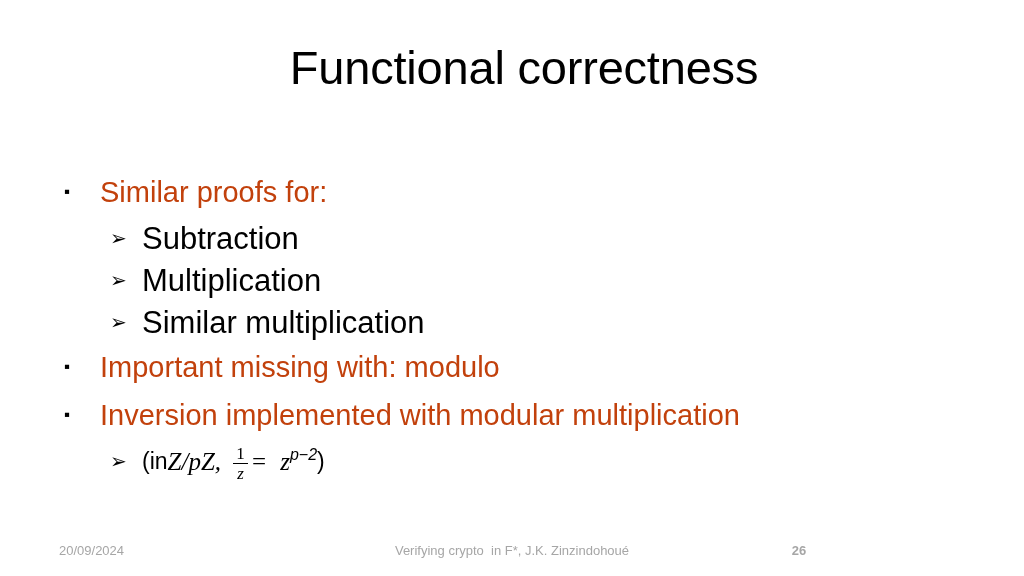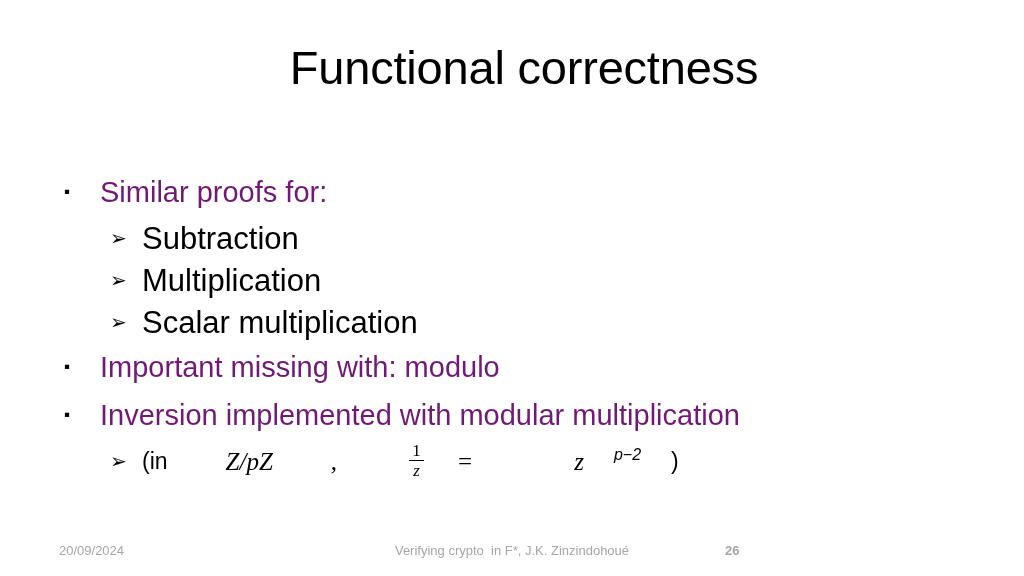--- a/index.html
+++ b/index.html
@@ -54,21 +54,21 @@
     line-height: 44px;
     color: #000000;
     text-align: left;
     padding-left: 2px;
   }
   .lvl1 .txt {
     flex: 1 1 auto;
     font-size: 29px;
     font-weight: 400;
     line-height: 44px;
-    color: #701a75;
+    color: #c2410c;
     white-space: nowrap;
   }
 
   .sub-group {
     margin-top: 2px;
     margin-bottom: 2px;
   }
   .lvl2 {
     display: flex;
     align-items: flex-start;
@@ -88,30 +88,28 @@
     font-size: 31px;
     font-weight: 400;
     line-height: 41px;
     color: #000000;
     white-space: nowrap;
   }
 
   
   .lvl2.math .txt {
     display: flex;
-    align-items: flex-start;
+    align-items: flex-end;
     font-size: 23px;
     line-height: 41px;
-    gap: 30px;
   }
   .mi {
     font-family: "Liberation Serif", "DejaVu Serif", serif;
     font-style: italic;
     font-size: 25px;
-    margin-left: 28px;
   }
   .mop {
     font-family: "Liberation Serif", "DejaVu Serif", serif;
     font-style: normal;
     font-size: 25px;
   }
   .frac {
     display: inline-flex;
     flex-direction: column;
     align-items: center;
@@ -175,23 +173,24 @@
   #footer-center {
     position: absolute;
     left: 0;
     top: 0;
     width: 1024px;
     text-align: center;
     white-space: pre;
   }
   #footer-page {
     position: absolute;
-    right: 14px;
+    right: 0;
     top: 0;
     width: 120px;
+    text-align: center;
     white-space: nowrap;
     font-weight: bold;
   }
 </style>
 </head>
 <body>
 
 <div id="slide">
 
   <div id="slide-title">Functional correctness</div>
@@ -207,21 +206,21 @@
       <div class="lvl2">
         <span class="marker">➢</span>
         <span class="txt">Subtraction</span>
       </div>
       <div class="lvl2">
         <span class="marker">➢</span>
         <span class="txt">Multiplication</span>
       </div>
       <div class="lvl2">
         <span class="marker">➢</span>
-        <span class="txt">Scalar multiplication</span>
+        <span class="txt">Similar multiplication</span>
       </div>
     </div>
 
     <div class="lvl1">
       <span class="marker">▪</span>
       <span class="txt">Important missing with: modulo</span>
     </div>
 
     <div class="lvl1">
       <span class="marker">▪</span>

